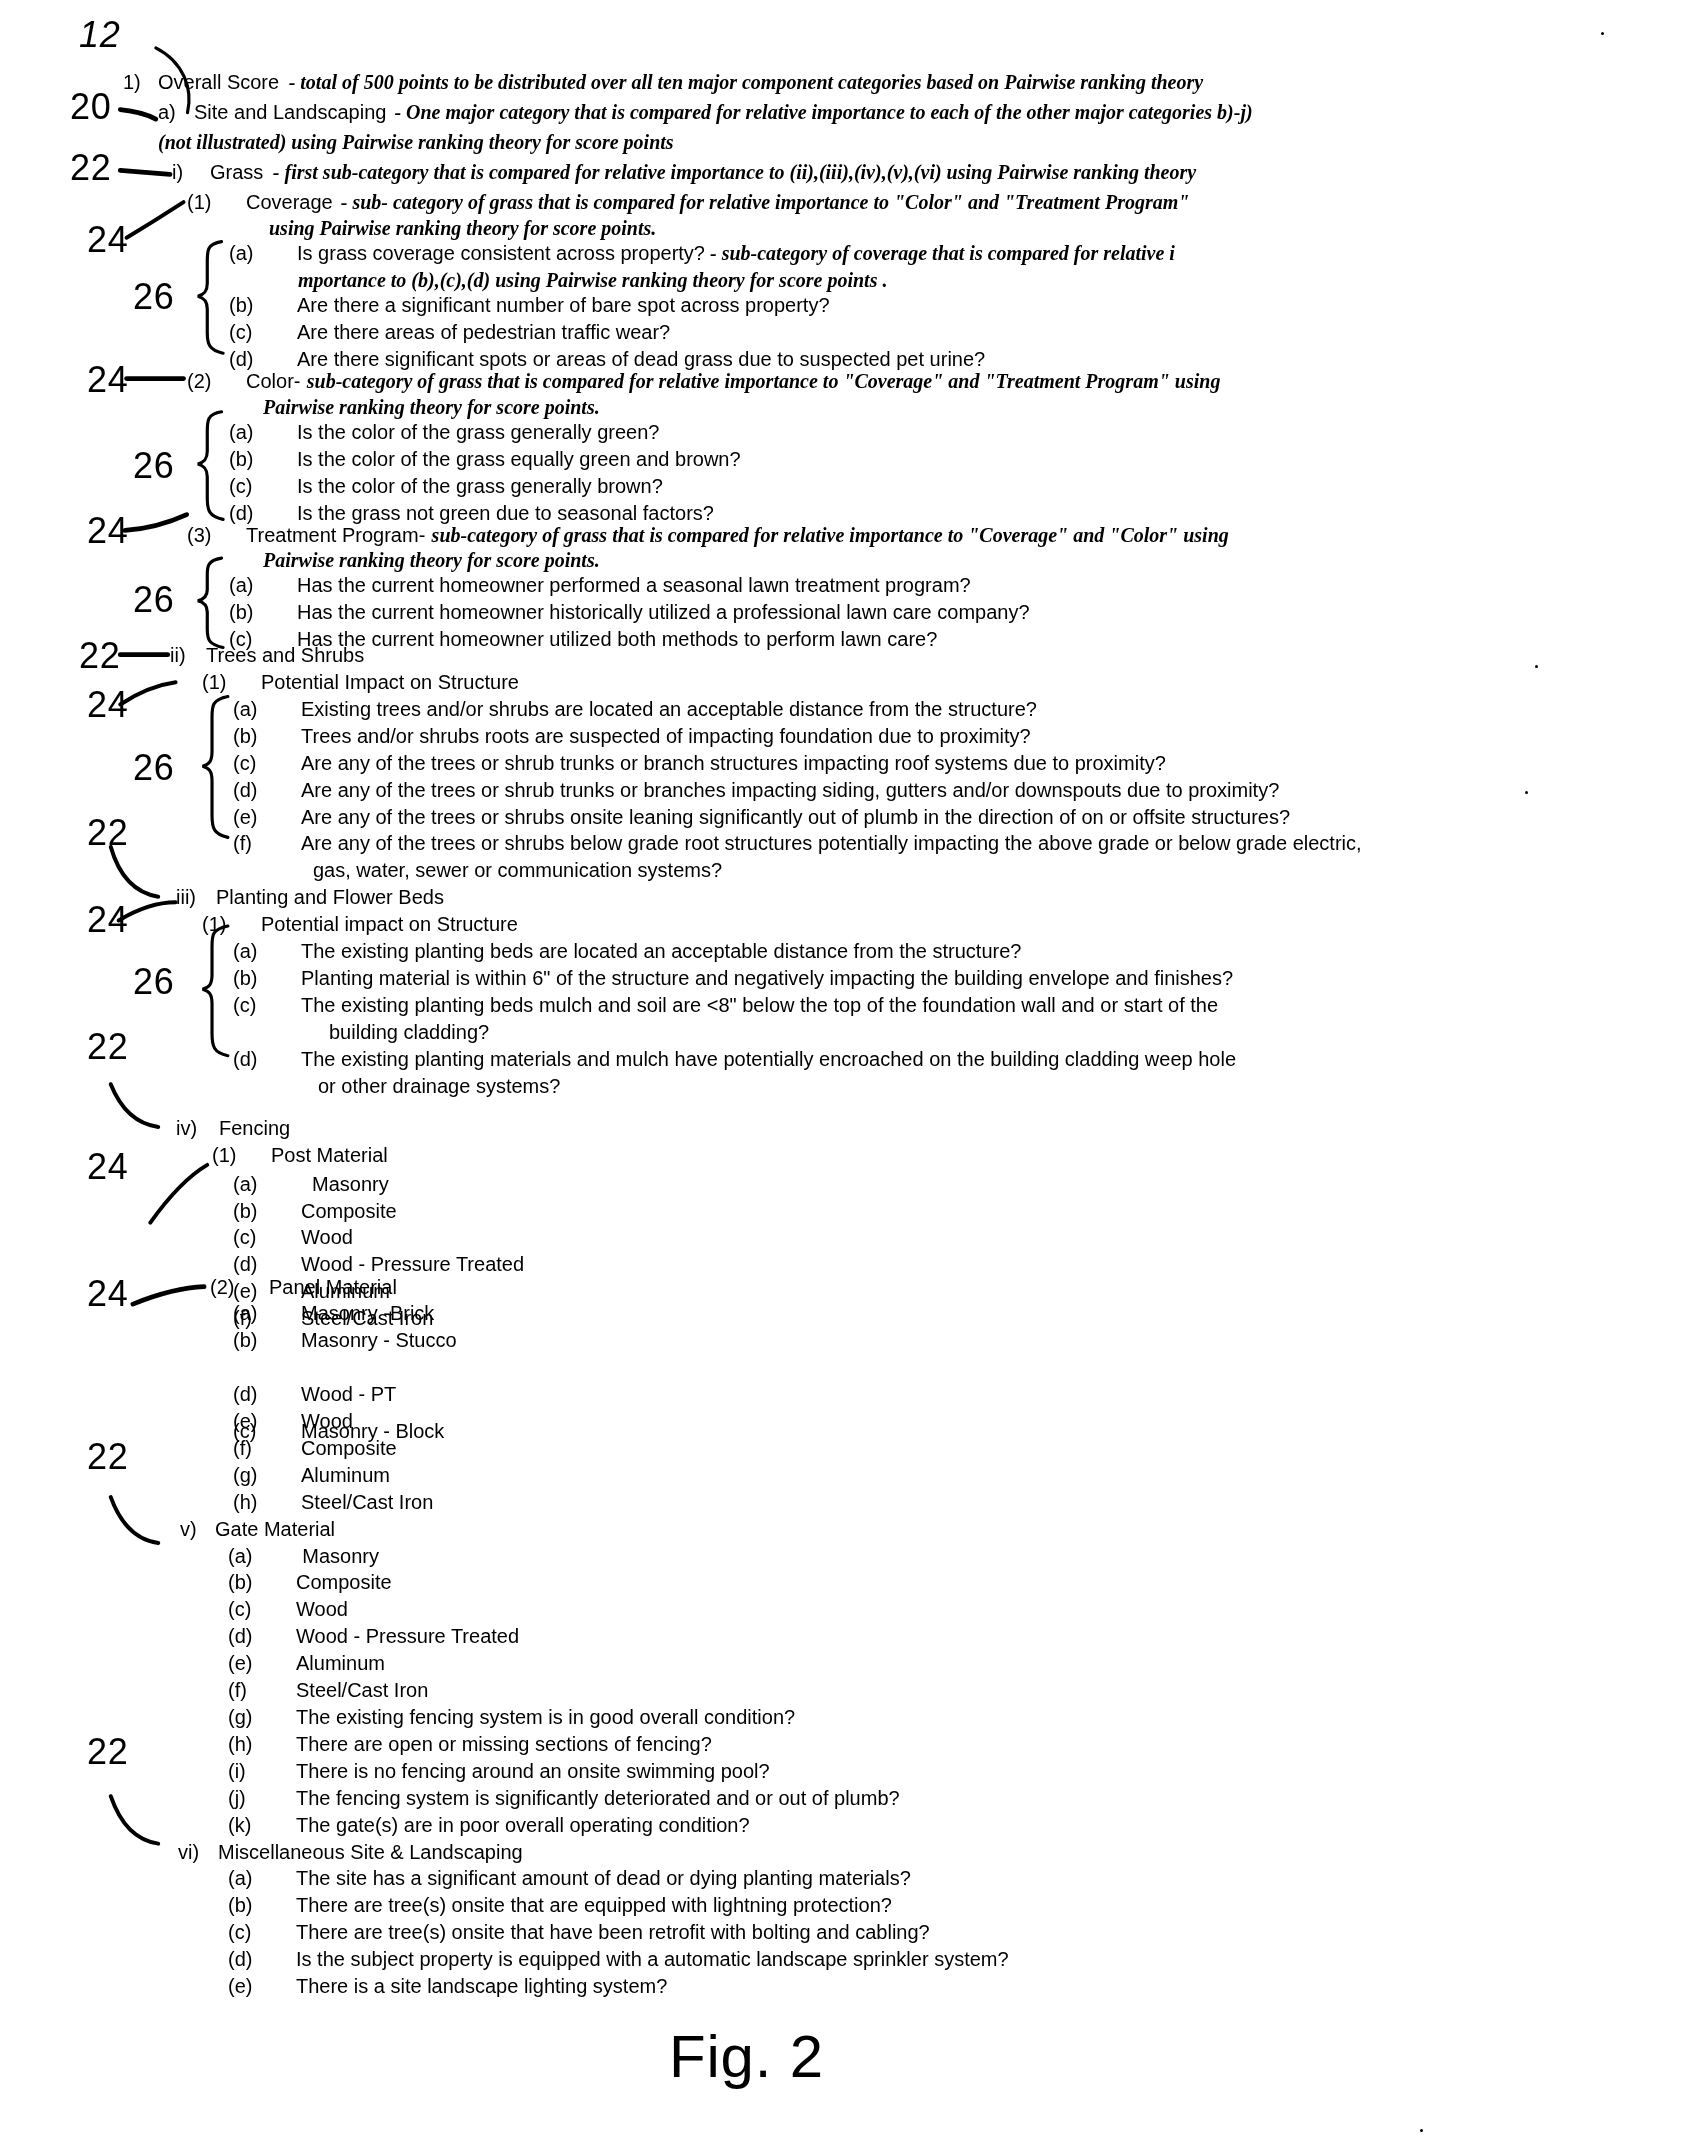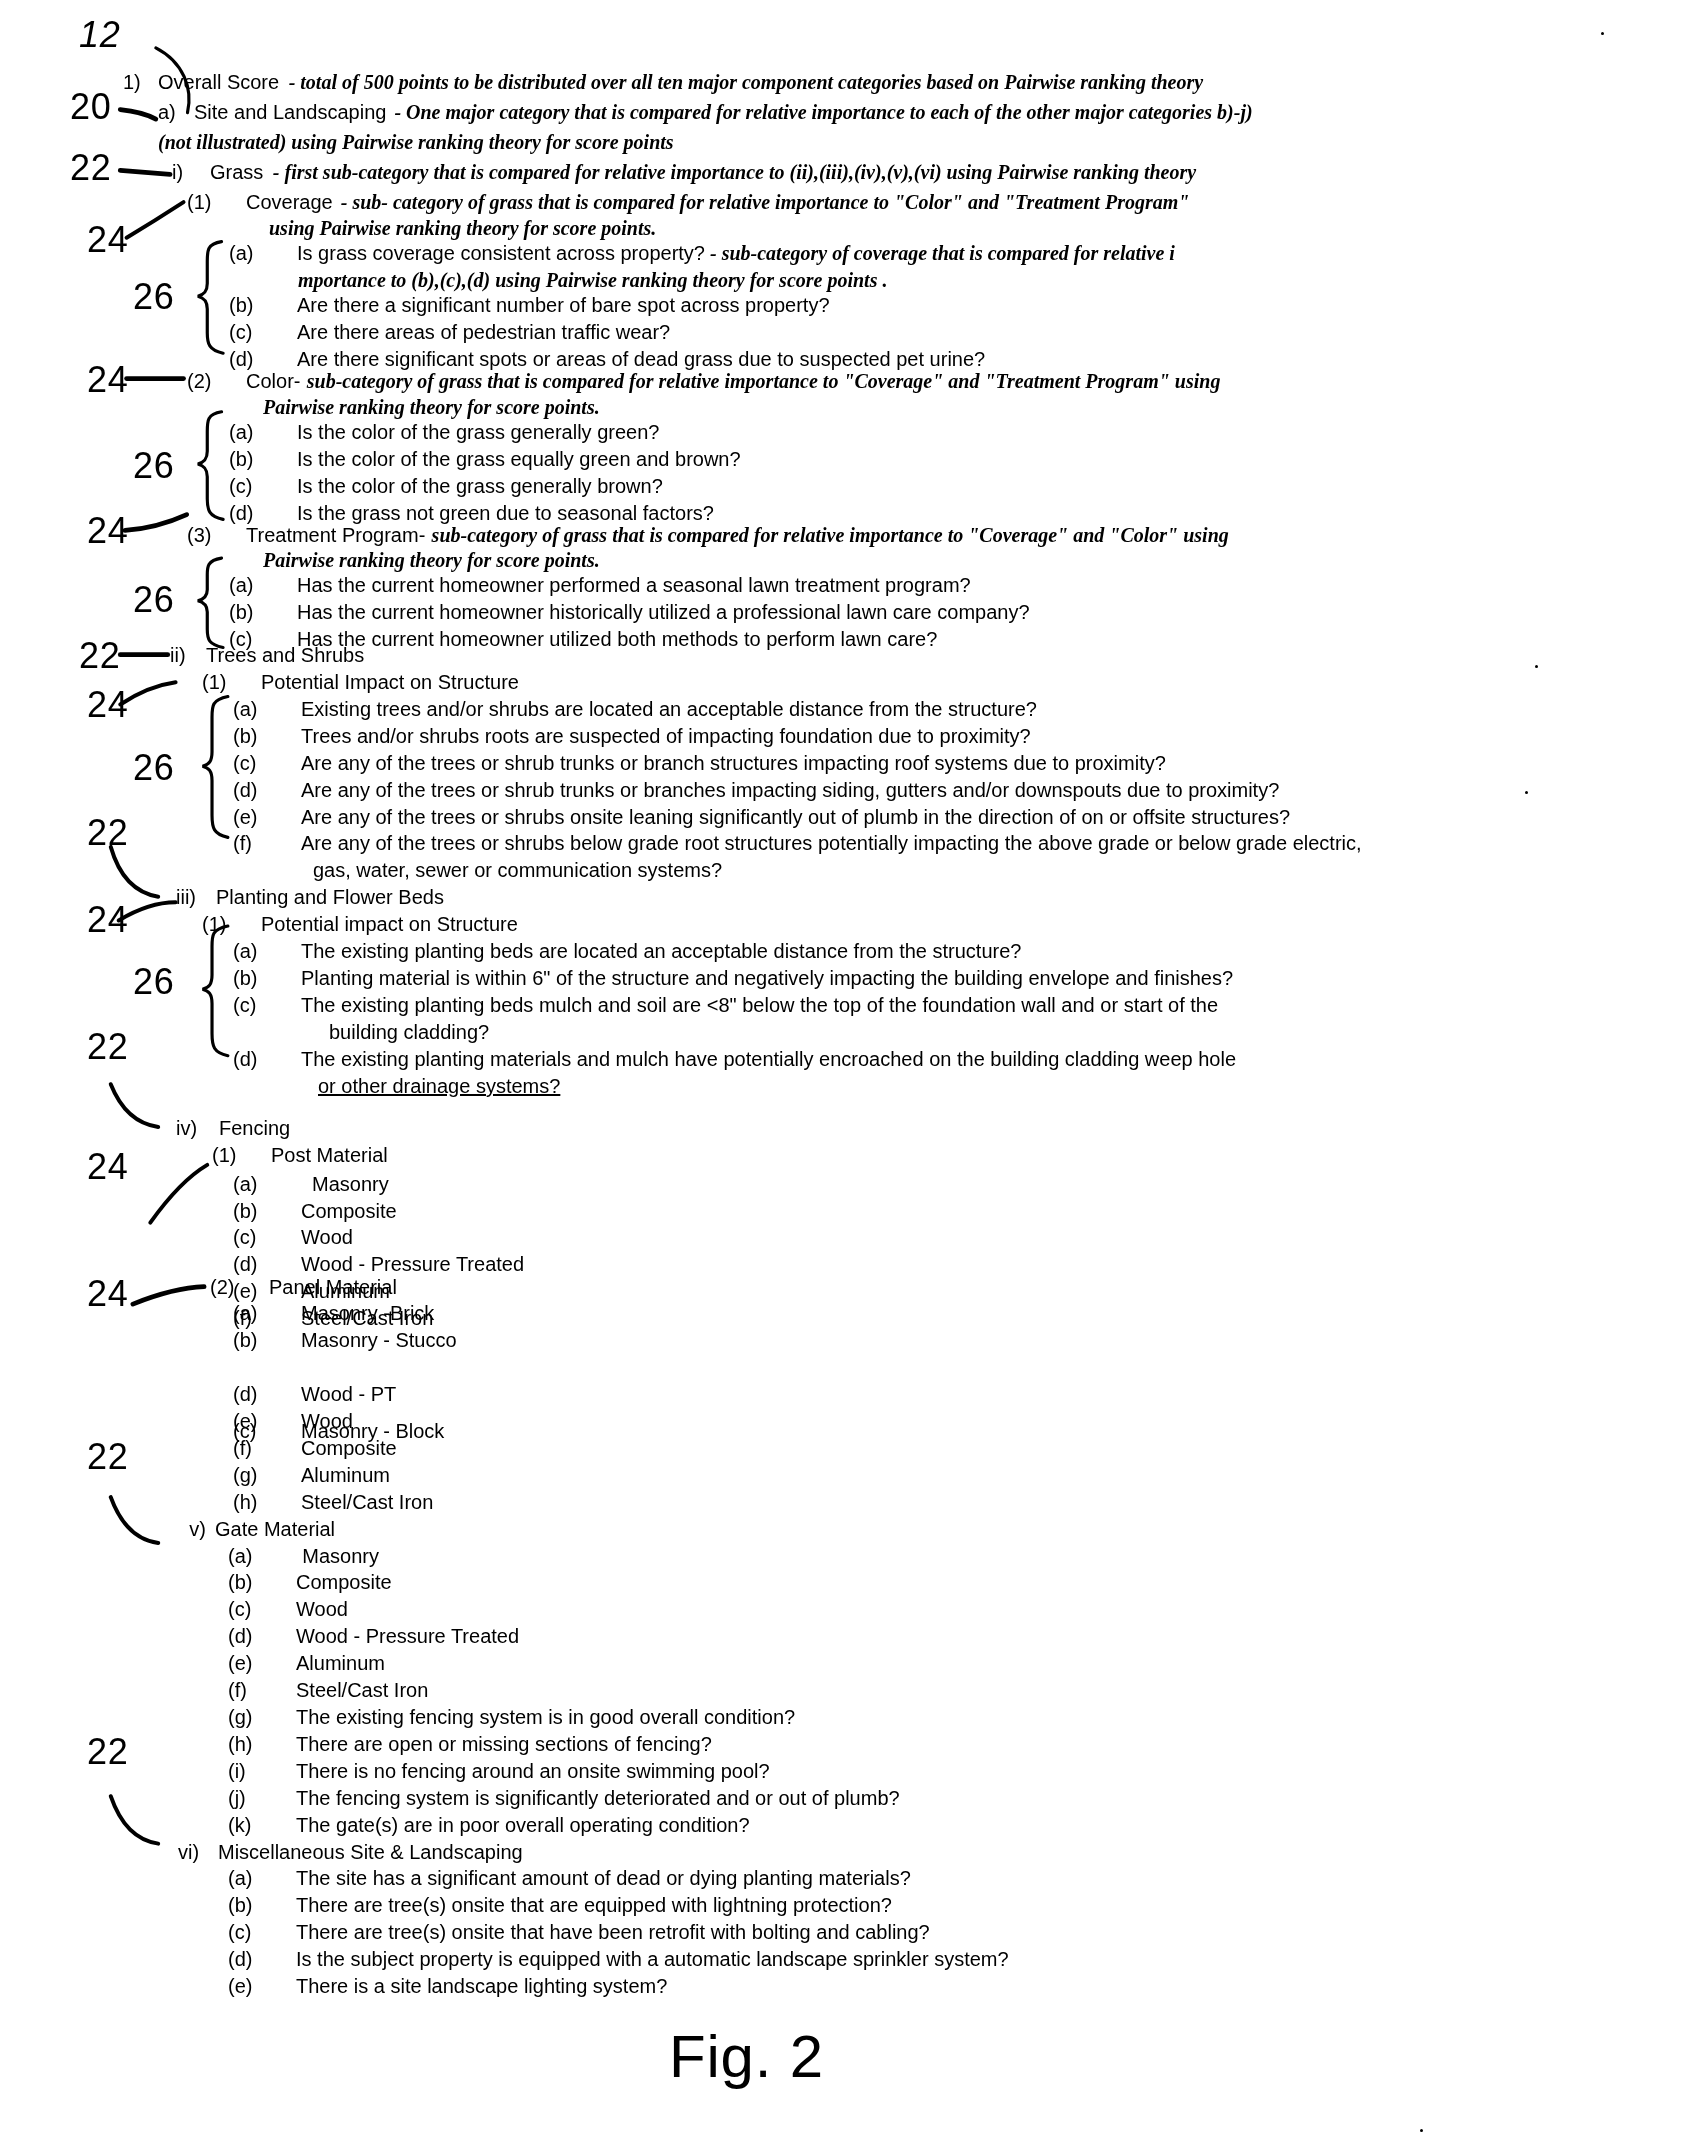--- a/index.html
+++ b/index.html
@@ -263,21 +263,21 @@
   <div class="row lvl5" style="left:233px; top:967px;">
     <span class="marker m-a">(b)</span><span class="plain">Planting material is within 6" of the structure and negatively impacting the building envelope and finishes?</span>
   </div>
   <div class="row lvl5" style="left:233px; top:994px;">
     <span class="marker m-a">(c)</span><span class="plain">The existing planting beds mulch and soil are &lt;8" below the top of the foundation wall and or start of the</span>
   </div>
   <div class="row lvl5 plain" style="left:313px; top:1021px;margin-left:16px;">building cladding?</div>
   <div class="row lvl5" style="left:233px; top:1048px;">
     <span class="marker m-a">(d)</span><span class="plain">The existing planting materials and mulch have potentially encroached on the building cladding weep hole</span>
   </div>
-  <div class="row lvl5 plain" style="left:318px; top:1075px;text-decoration:underline;">or other drainage systems?</div>
+  <div class="row lvl5 plain" style="left:318px; top:1075px;">or other drainage systems?</div>
 
   <div class="row lvl3" style="left:176px; top:1117px;">
     <span class="marker" style="width:43px;">iv)</span><span class="plain">Fencing</span>
   </div>
   <div class="row lvl4" style="left:212px; top:1144px;">
     <span class="marker m-n">(1)</span><span class="plain">Post Material</span>
   </div>
 
   <div class="row lvl5" style="left:233px; top:1173px;">
     <span class="marker m-a">(a)</span><span class="plain" style="margin-left:11px;">Masonry</span>
@@ -320,21 +320,21 @@
   <div class="row lvl5" style="left:233px; top:1437px;">
     <span class="marker m-a">(f)</span><span class="plain">Composite</span>
   </div>
   <div class="row lvl5" style="left:233px; top:1464px;">
     <span class="marker m-a">(g)</span><span class="plain">Aluminum</span>
   </div>
   <div class="row lvl5" style="left:233px; top:1491px;">
     <span class="marker m-a">(h)</span><span class="plain">Steel/Cast Iron</span>
   </div>
 
-  <div class="row lvl3" style="left:180px; top:1518px;text-align:center;">
+  <div class="row lvl3" style="left:180px; top:1518px;">
     <span class="marker" style="width:35px;">v)</span><span class="plain">Gate Material</span>
   </div>
 
   <div class="row lvl5" style="left:228px; top:1545px;">
     <span class="marker m-a">(a)</span><span class="plain" style="margin-left:6.3px;">Masonry</span>
   </div>
   <div class="row lvl5" style="left:228px; top:1571px;">
     <span class="marker m-a">(b)</span><span class="plain">Composite</span>
   </div>
   <div class="row lvl5" style="left:228px; top:1598px;">

